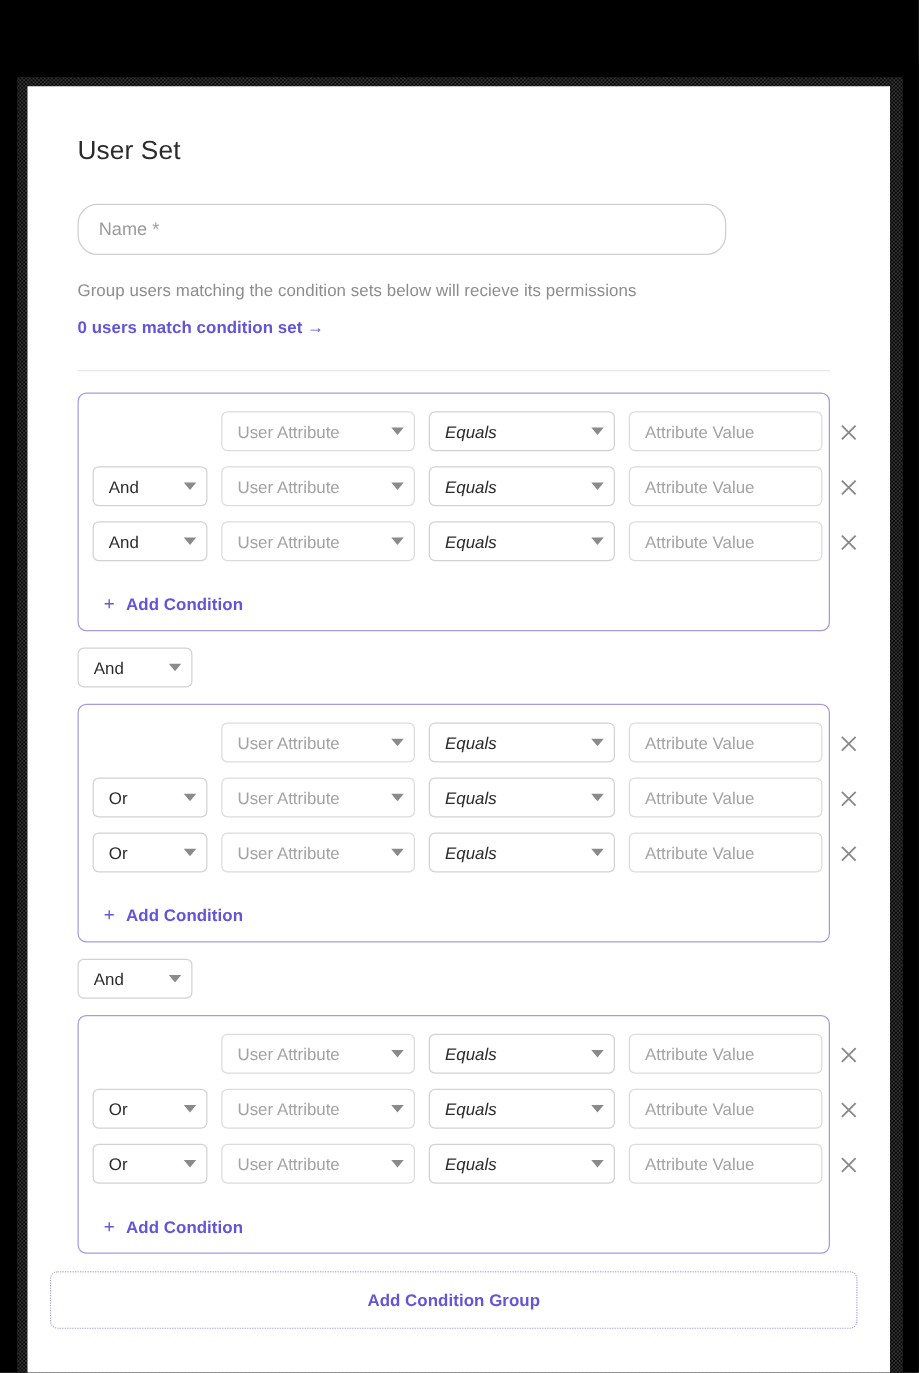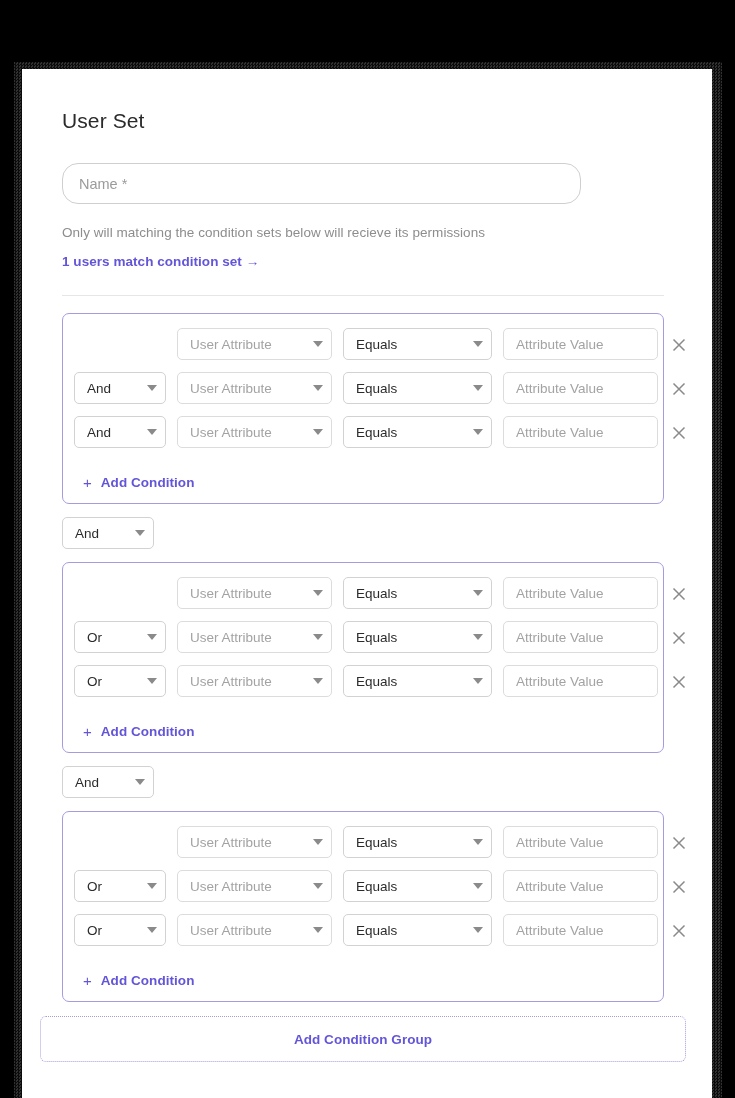--- a/index.html
+++ b/index.html
@@ -135,21 +135,21 @@
   .caret {
     width: 0; height: 0;
     margin-left: 6px;
     border-left: 5px solid transparent;
     border-right: 5px solid transparent;
     border-top: 6px solid #8a8a8a;
     flex: 0 0 auto;
   }
 
   .slot-attr { width: 155px; flex: 0 0 155px; margin-right: 11px; }
-  .slot-cmp  { width: 149px; flex: 0 0 149px; margin-right: 11px; }
+  .slot-cmp  { width: 149px; flex: 0 0 149px; margin-right: 11px; font-style: italic; }
   .slot-val  { width: 155px; flex: 0 0 155px; margin-right: 6px; }
 
   .value-input {
     width: 100%;
     height: 32px;
     border: 1px solid #dcdcdc;
     border-radius: 5px;
     padding: 0 12px;
     font-family: "Liberation Sans", sans-serif;
     font-size: 13.5px;
@@ -220,23 +220,23 @@
   <div class="noise-frame"></div>
 
   <div class="card">
     <div class="card-inner">
 
       <h1 class="page-title">User Set</h1>
 
       <input id="name-field" class="text-field" type="text" placeholder="Name *" style="">
 
 
-      <div class="helper-text">Only will matching the condition sets below will recieve its permissions</div>
-
-      <a class="match-link" href="#">1 users match condition set →</a>
+      <div class="helper-text">Group users matching the condition sets below will recieve its permissions</div>
+
+      <a class="match-link" href="#">0 users match condition set →</a>
 
       <div class="divider"></div>
 
       <div class="groups-area" id="groups-area">
           <div class="cond-group"><div class="cond-row">
               <div class="slot-op"></div>
               <div class="slot-attr">
                 <div class="select-box muted">
                   <span class="sel-label">User Attribute</span>
                   <span class="caret"></span>

